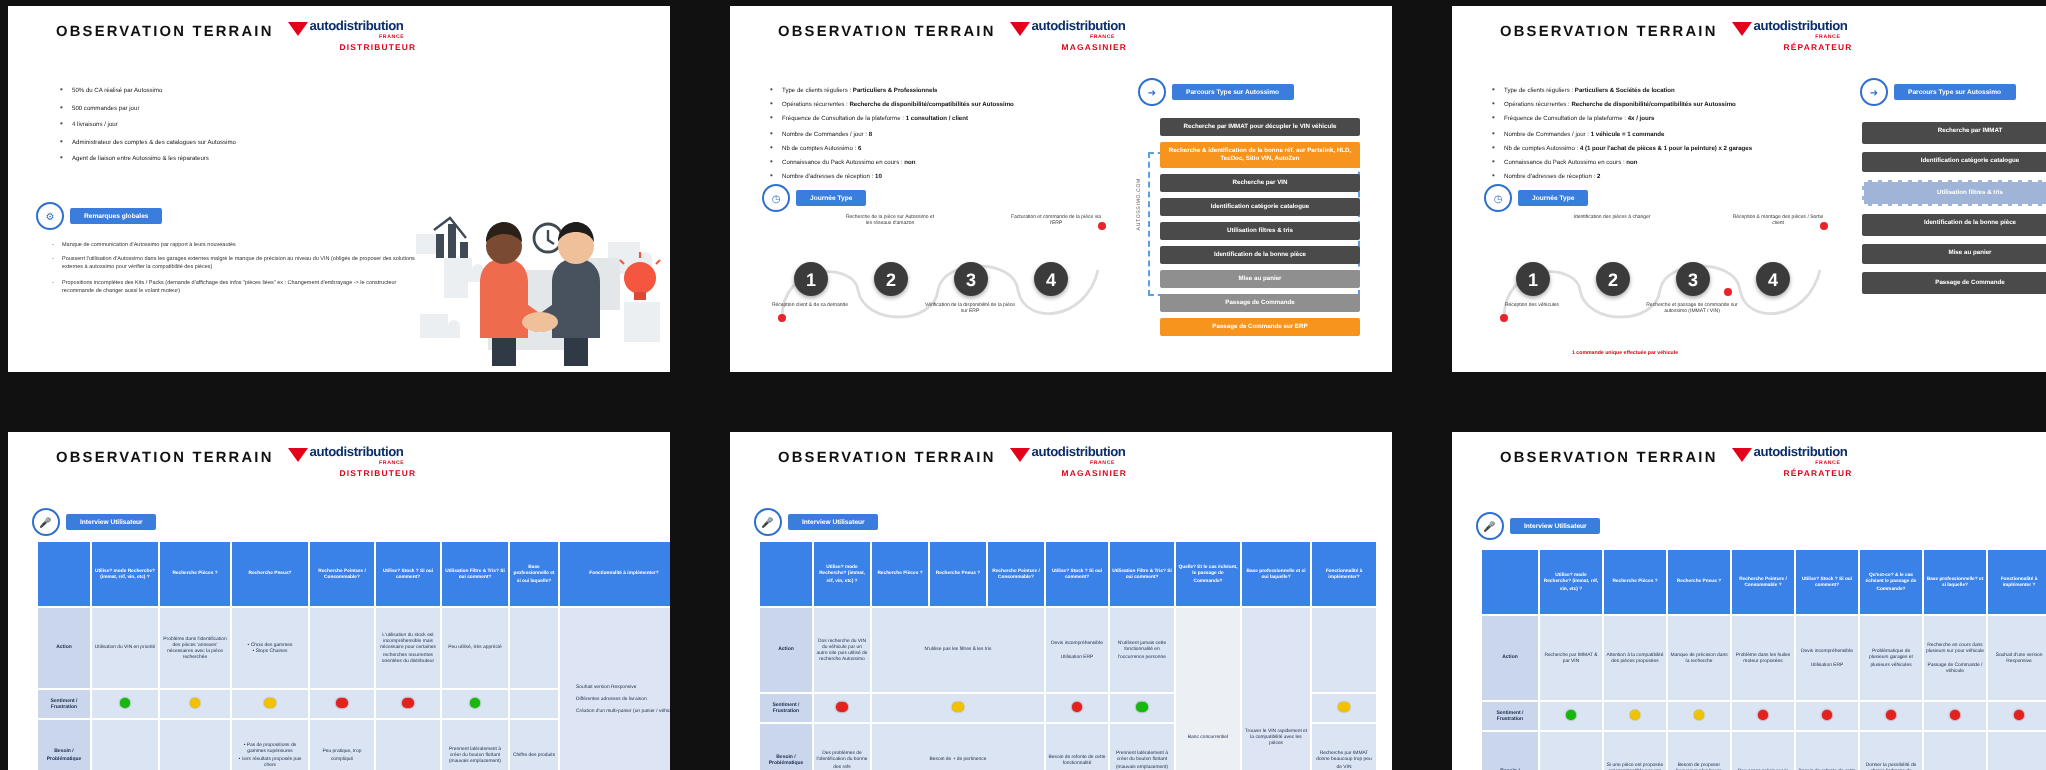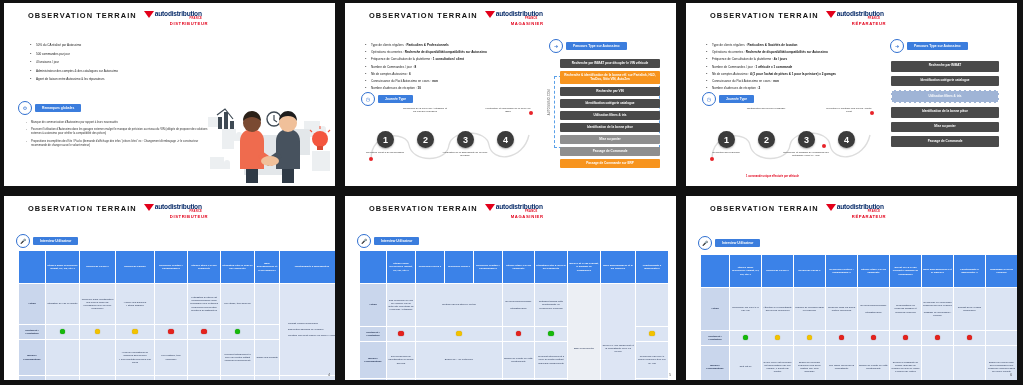--- a/index.html
+++ b/index.html
@@ -1,17 +1,17 @@
 <!DOCTYPE html>
 <html><head>
 <meta charset="utf-8">
 <style>
   html,body{margin:0;padding:0;background:#ffffff;}
   body{width:1023px;height:385px;overflow:hidden;font-family:"Liberation Sans",sans-serif;}
-  .grid{display:grid;grid-template-columns:341px 341px 341px;grid-template-rows:192px 193px;width:1023px;height:385px;background:#111;}
+  .grid{display:grid;grid-template-columns:341px 341px 341px;grid-template-rows:192px 193px;width:1023px;height:385px;background:#111;gap:20px;}
   .cell{position:relative;background:#111;padding:0;overflow:hidden;}
   .slide{position:absolute;left:4px;top:4px;right:6px;bottom:5px;background:#fff;overflow:hidden;}
   .cell.r1 .slide{top:3px;bottom:6px;}
   
   .sl-head{position:absolute;left:24px;top:8px;display:flex;align-items:flex-start;gap:7px;}
   .sl-title{font-size:7.4px;font-weight:bold;letter-spacing:1.1px;color:#111;white-space:nowrap;line-height:10px;}
   .logo{position:relative;display:flex;flex-direction:column;align-items:flex-start;line-height:1;}
   .logo-row{display:flex;align-items:center;gap:1px;}
   .logo-tri{width:0;height:0;border-left:5.5px solid transparent;border-right:5.5px solid transparent;border-top:7px solid #e2001a;}
   .logo-word{font-size:6.6px;font-weight:bold;color:#0b2e6b;letter-spacing:-0.2px;}

